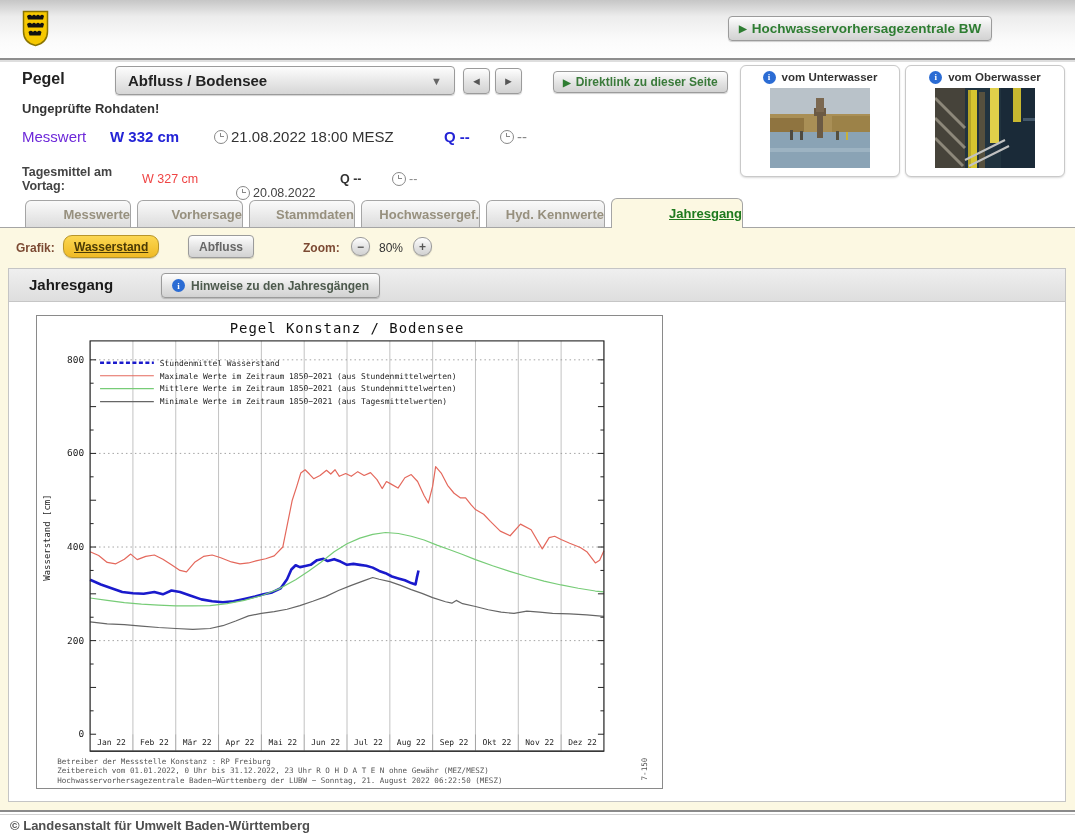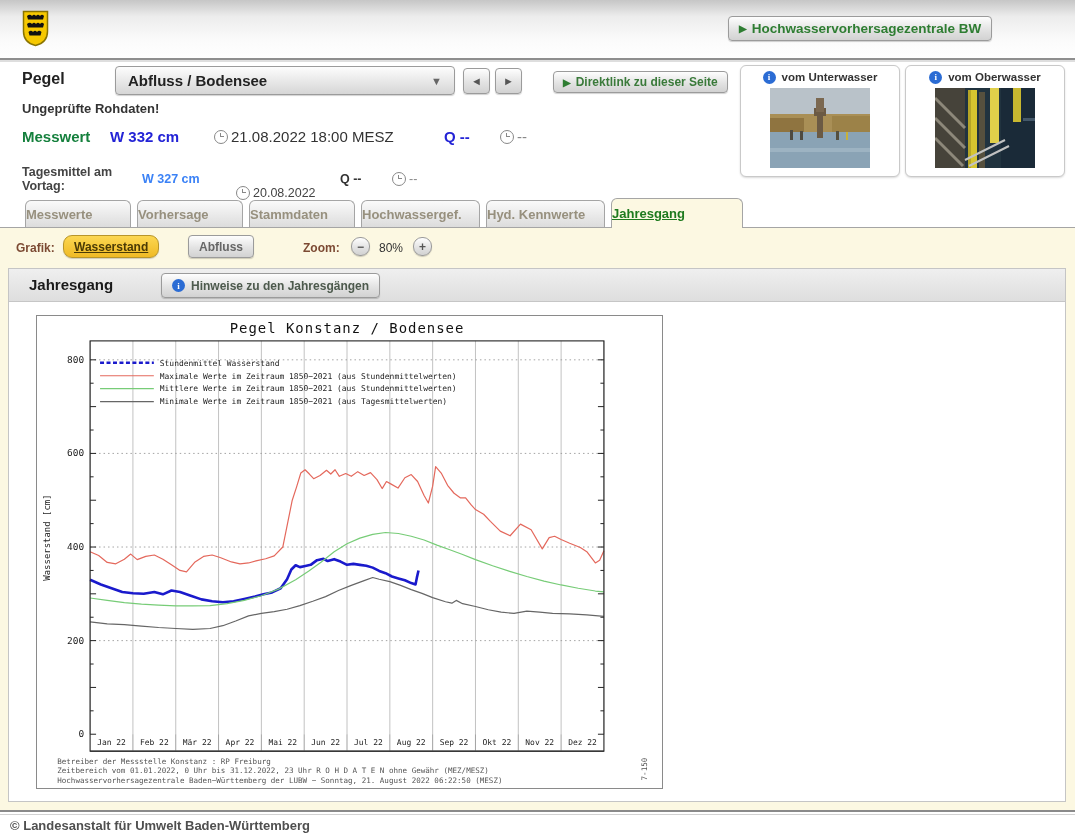--- a/index.html
+++ b/index.html
@@ -29,48 +29,48 @@
     background:linear-gradient(180deg,#fdfdfd 0,#e7e7e7 55%,#d6d6d6 100%);
     border:1px solid #9b9b9b;border-radius:4px;box-shadow:0 1px 1px rgba(0,0,0,.18);
     font-size:15px;font-weight:bold;color:#222;cursor:pointer;box-sizing:border-box;}
   .caret{font-size:11px;color:#666;}
   .nav-btn{position:absolute;top:68px;width:27px;height:26px;font-size:11px;color:#555;}
   .direkt-btn{position:absolute;left:553px;top:71px;height:22px;padding:0 9px;
     font-size:12px;color:#3a7a3a;}
   .raw-notice{position:absolute;left:22px;top:101px;font-size:13px;font-weight:bold;color:#333;}
   
   .mw-row{position:absolute;left:22px;top:128px;font-size:15px;display:flex;align-items:center;}
-  .mw-label{font-weight:bold;color:#15803d;width:88px;}
+  .mw-label{font-weight:normal;color:#6d28d9;width:88px;}
   .mw-w{font-weight:bold;color:#2323d6;width:104px;}
   .mw-ts{color:#333;width:230px;display:flex;align-items:center;gap:3px;}
   .mw-q{font-weight:bold;color:#2323d6;width:56px;}
   .mw-qt{color:#888;display:flex;align-items:center;gap:3px;}
   .tm-row{position:absolute;left:22px;top:158px;font-size:12.5px;display:flex;align-items:center;color:#444;}
   .tm-label{font-weight:bold;width:120px;}
-  .tm-w{font-weight:bold;color:#3b82f6;width:94px;}
+  .tm-w{font-weight:normal;color:#ef4444;width:94px;}
   .tm-ts{width:104px;display:flex;align-items:center;gap:3px;margin-top:28px;}
   .tm-q{font-weight:bold;color:#333;width:52px;}
   .tm-qt{color:#888;display:flex;align-items:center;gap:3px;}
   .clock{display:inline-block;width:12px;height:12px;border:1px solid #888;border-radius:50%;
     position:relative;flex:none;}
   .clock::before{content:"";position:absolute;left:5px;top:2px;width:1px;height:4px;background:#888;}
   .clock::after{content:"";position:absolute;left:5px;top:5px;width:4px;height:1px;background:#888;}
   
   .webcam-card{position:absolute;top:65px;width:158px;height:110px;background:#fff;
     border:1px solid #c9c9c9;border-radius:6px;box-shadow:0 1px 2px rgba(0,0,0,.15);
     text-align:center;cursor:pointer;}
   .webcam-head{display:flex;align-items:center;justify-content:center;gap:6px;
     height:22px;font-size:11.5px;font-weight:bold;color:#333;}
   .info-ic{display:inline-flex;align-items:center;justify-content:center;flex:none;
     width:13px;height:13px;border-radius:50%;background:#2b6cd4;color:#fff;
     font-size:9px;font-weight:bold;font-family:"Liberation Serif",serif;}
   
   .tab{position:absolute;top:200px;height:27px;border:1px solid #a5a5a5;border-bottom:none;
     border-radius:6px 6px 0 0;background:linear-gradient(180deg,#fafafa,#dcdcdc);
-    display:flex;align-items:center;justify-content:flex-start;
+    display:flex;align-items:center;justify-content:flex-end;
     font-size:13px;font-weight:bold;color:#97907e;cursor:pointer;z-index:1;box-sizing:border-box;}
   .tab.active{top:198px;height:30px;background:#fcf8e2;color:#1e7a1e;
     text-decoration:underline;z-index:3;}
   
   .tab-panel{position:absolute;left:0;top:227px;width:1075px;height:583px;
     background:#fcf8e2;border-top:1px solid #a5a5a5;box-sizing:border-box;z-index:2;}
   .grafik-label{position:absolute;left:16px;top:13px;font-size:12px;font-weight:bold;color:#7c4a33;}
   .wasserstand-btn{position:absolute;left:63px;top:7px;height:23px;padding:0 10px;font-size:12px;
     background:linear-gradient(180deg,#fcd751 0,#efba25 100%);border-color:#b8962a;
     color:#4a3a05;text-decoration:underline;border-radius:9px;}

